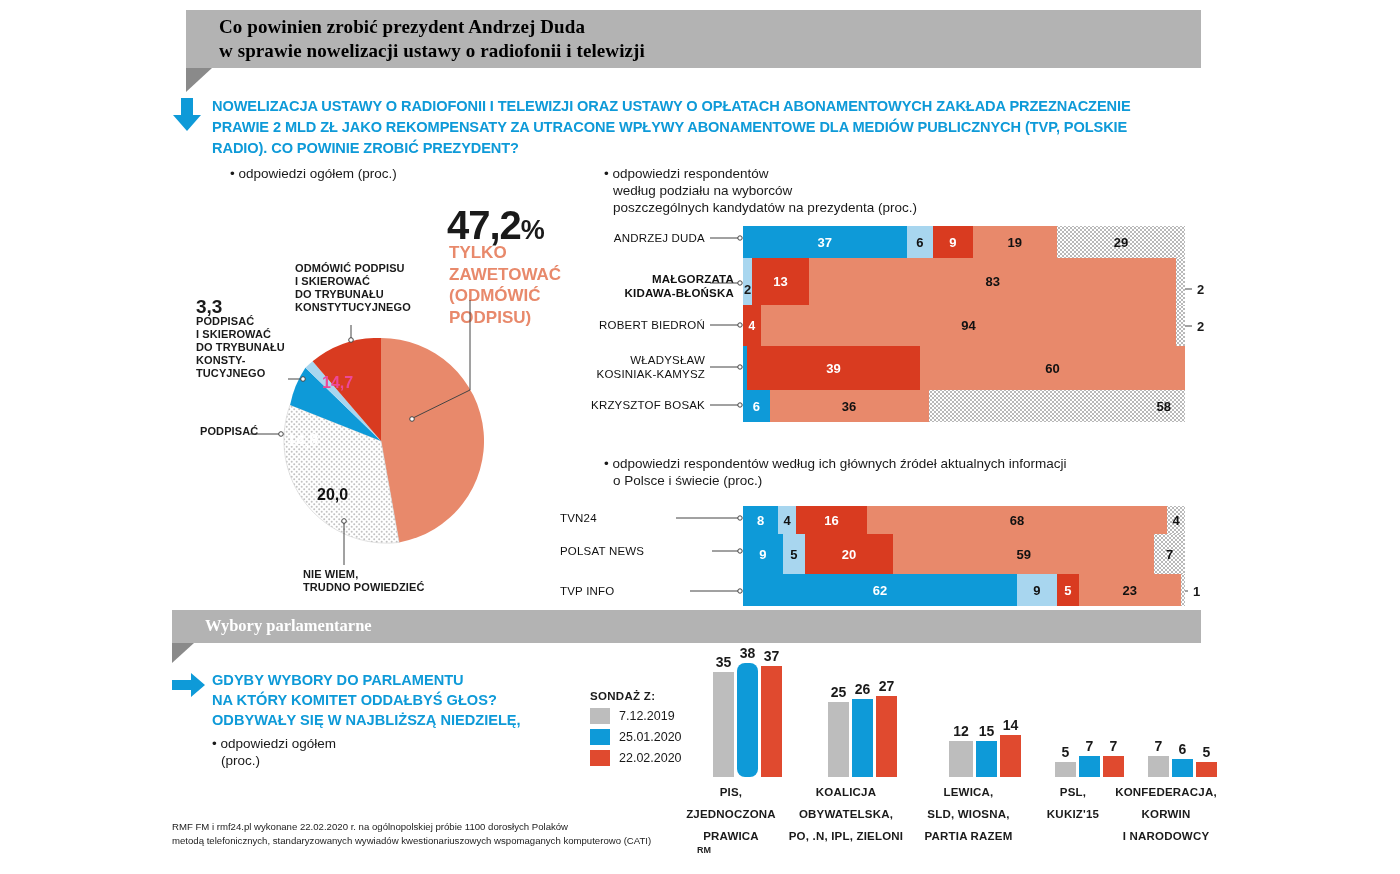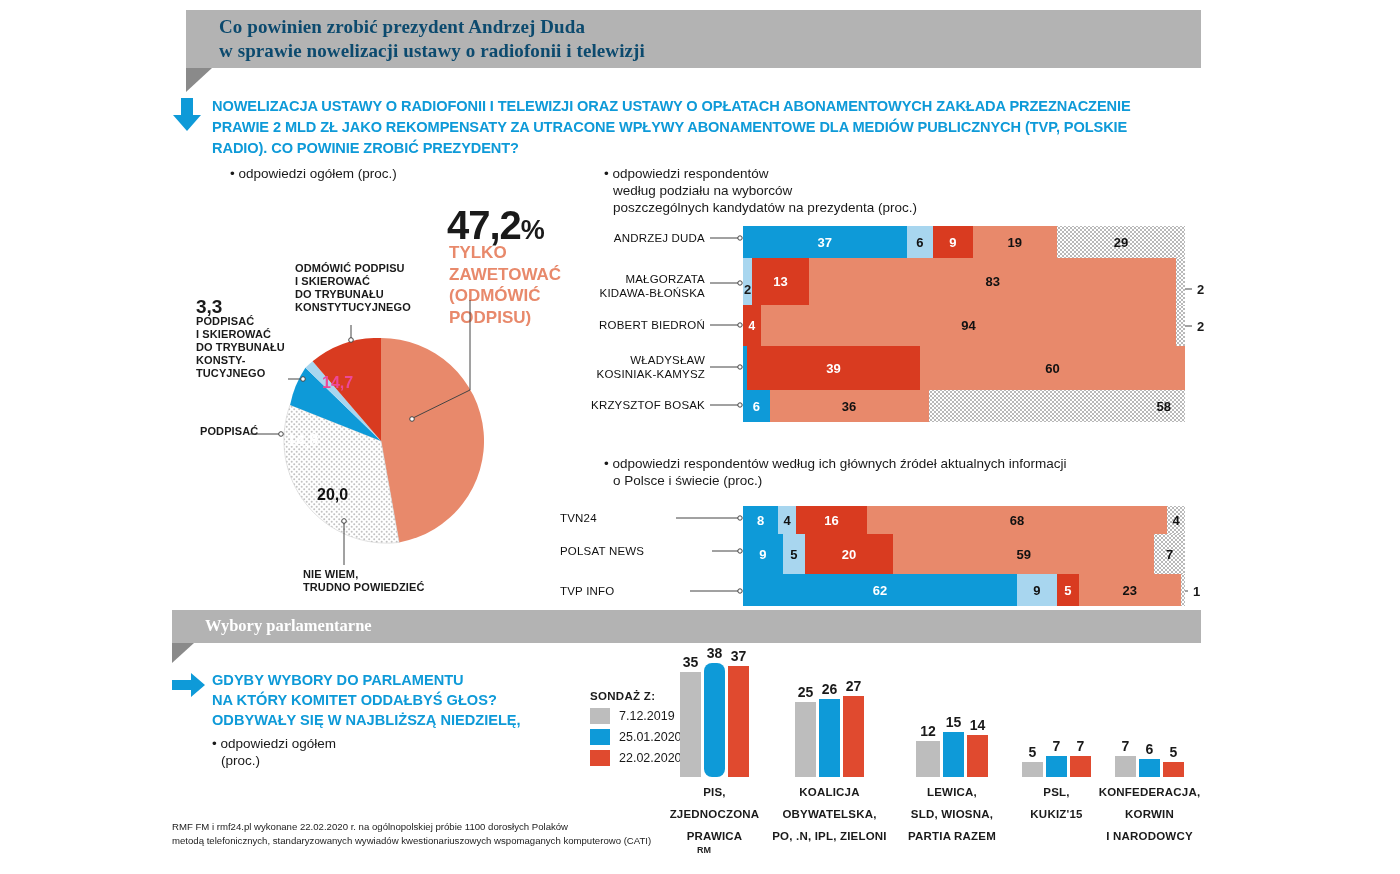--- a/index.html
+++ b/index.html
@@ -12,21 +12,21 @@
     color: #1a1a1a;
   }
 
   
   .header-band {
     position: absolute; left: 186px; top: 10px;
     width: 1015px; height: 58px;
     background: #b3b3b3;
   }
   .header-band .title {
-    color: #0c4a6e;
+    color: #000000;
     font-family: "Liberation Serif", serif;
     font-weight: bold;
     font-size: 19px;
     line-height: 24px;
     padding: 5px 0 0 33px;
     letter-spacing: .1px;
   }
   .header-fold {
     position: absolute; left: 186px; top: 68px;
     width: 0; height: 0;
@@ -113,21 +113,21 @@
   .legend .sw { width: 20px; height: 16px; margin-right: 9px; }
   .legend .ld { font-size: 12.5px; }
 
   
   .colchart { position: absolute; left: 660px; top: 648px; width: 560px; height: 175px; }
   .grp { position: absolute; bottom: 46px; }
   .grp .bars { display: flex; align-items: flex-end; gap: 3px; height: 120px; }
   .bar { width: 21px; position: relative; }
   .bar .v { position: absolute; bottom: 100%; left: 50%; transform: translateX(-50%);
             font-size: 14px; font-weight: bold; margin-bottom: 2px; }
-  .bar.g { background: #bdbdbd; }
+  .bar.g { background: #bdbdbd; margin-left: 33px; }
   .bar.b { background: #0E9AD8; }
   .bar.r { background: #E04A2F; }
   .grp .gl { position: absolute; top: 124px; left: 50%; transform: translateX(-50%);
              text-align: center; font-size: 11.5px; font-weight: bold; line-height: 22px;
              white-space: nowrap; letter-spacing:.2px;}
 
   
   .footer { position: absolute; left: 172px; top: 820px; font-size: 9.6px; line-height: 13.5px; color: #222; }
   .rm { position: absolute; left: 697px; top: 845px; font-size: 9px; font-weight: bold; color:#222; }
 </style>
@@ -199,21 +199,21 @@
   <circle cx="412" cy="419" r="2.3" fill="#fff" stroke="#444" stroke-width="1"></circle>
 </svg>
 
 <div class="cand-cap cap">
   <div>• odpowiedzi respondentów</div>
   <div style="padding-left:9px;">według podziału na wyborców</div>
   <div style="padding-left:9px;">poszczególnych kandydatów na prezydenta (proc.)</div>
 </div>
 
 <div class="rowlabel" style="left:540px; top:231px; width:165px;">ANDRZEJ DUDA</div>
-<div class="rowlabel" style="left:540px; top:272px; width:165px;">
+<div class="rowlabel" style="left:569px; top:272px; width:165px;font-weight:bold;">
   <span>MAŁGORZATA</span><br>
   <span>KIDAWA-BŁOŃSKA</span>
 </div>
 <div class="rowlabel" style="left:540px; top:318px; width:165px;">ROBERT BIEDROŃ</div>
 <div class="rowlabel" style="left:520px; top:353px; width:185px;">
   <span>WŁADYSŁAW</span><br>
   <span>KOSINIAK-KAMYSZ</span>
 </div>
 <div class="rowlabel" style="left:540px; top:398px; width:165px;">KRZYSZTOF BOSAK</div>
 
@@ -363,21 +363,21 @@
         </div>
     </div>
     <div class="gl">KOALICJA<br>OBYWATELSKA,<br>PO, .N, IPL, ZIELONI</div>
   </div>
 
   <div class="grp" style="left:256px;">
     <div class="bars">
       <div class="bar g" style="height:36px;padding-left:24px;">
           <span class="v">12</span>
         </div>
-      <div class="bar b" style="height:45px;">
+      <div class="bar b" style="height:36px;">
           <span class="v">15</span>
         </div>
       <div class="bar r" style="height:42px;">
           <span class="v">14</span>
         </div>
     </div>
     <div class="gl">LEWICA,<br>SLD, WIOSNA,<br>PARTIA RAZEM</div>
   </div>
 
   <div class="grp" style="left:362px;">

